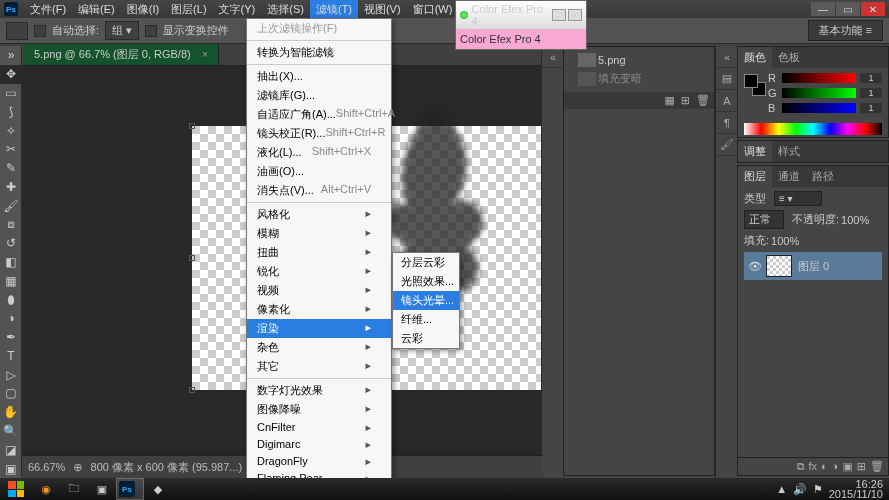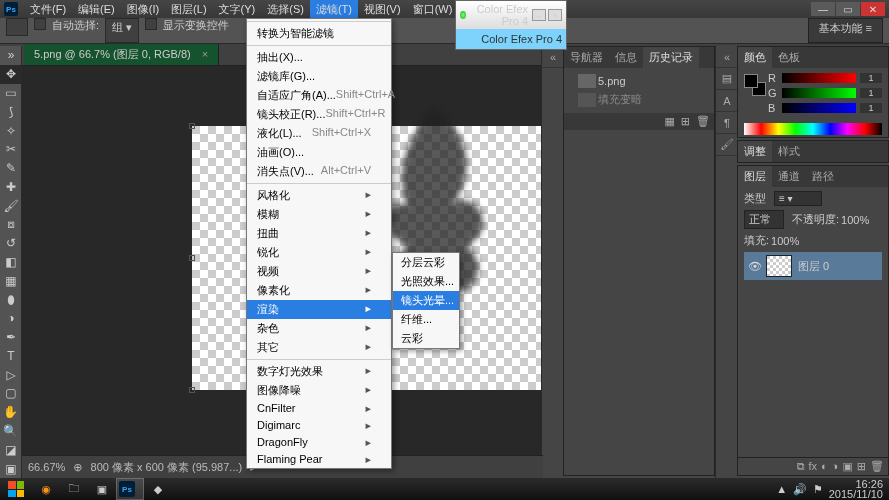--- a/index.html
+++ b/index.html
@@ -8,21 +8,21 @@
 
 .titlebar { height: 18px; background: linear-gradient(#454545,#383838); display: flex; align-items: center; padding: 0 4px; }
 .ps-logo { width: 14px; height: 14px; background: #001e36; color: #31a8ff; font-weight: bold; font-size: 8px; display: flex; align-items: center; justify-content: center; border-radius: 2px; margin-right: 6px; }
 .menubar { display: flex; gap: 0; }
 .menubar span { padding: 2px 6px; color: #ddd; cursor: default; text-align: center; }
 .win-controls { margin-left: auto; display: flex; gap: 1px; }
 .win-btn { width: 24px; height: 14px; background: #5a5a5a; color: #ddd; display: flex; align-items: center; justify-content: center; font-size: 10px; }
 .win-close { background: #cc3333; }
 
 
-.optionsbar { height: 26px; background: #535353; border-bottom: 1px solid #2a2a2a; display: flex; padding: 0 6px; gap: 6px; }
+.optionsbar { height: 26px; background: #535353; border-bottom: 1px solid #2a2a2a; display: flex; align-items: center; padding: 0 6px; gap: 6px; }
 .opt-ico { width: 22px; height: 18px; background: #404040; border: 1px solid #2a2a2a; }
 .opt-sel { background: #404040; border: 1px solid #2a2a2a; color: #ccc; padding: 1px 6px; }
 .opt-chk { width: 12px; height: 12px; background: #404040; border: 1px solid #2a2a2a; display: inline-block; }
 .spacer { flex: 1; }
 .ess-btn { background: #3a3a3a; border: 1px solid #222; padding: 2px 10px; color: #ccc; }
 
 
 .doctabs { height: 22px; background: #404040; border-bottom: 1px solid #222; display: flex; align-items: center; padding-left: 24px; }
 .doctab { background: #14532d; padding: 3px 10px; color: #ccc; border-right: 1px solid #222; }
 .doctab .x { margin-left: 8px; color: #999; }
@@ -49,21 +49,21 @@
 .dd-item.hl { background: #2a7de1; color: #fff; }
 .dd-item .arr { color: #555; }
 .dd-item.hl .arr { color: #fff; }
 
 
 .submenu { position: absolute; left: 392px; top: 252px; width: 68px; background: #f7f7f7; border: 1px solid #777; box-shadow: 2px 2px 5px rgba(0,0,0,.4); z-index: 21; }
 .sm-item { padding: 2px 8px; color: #000; white-space: nowrap; }
 .sm-item.hl { background: #2a7de1; color: #fff; }
 
 
-.plugin-win { position: absolute; left: 455px; top: 0; width: 112px; background: #7dd3fc; border: 1px solid #666; z-index: 15; font-size: 10px; text-align: right; }
+.plugin-win { position: absolute; left: 455px; top: 0; width: 132px; background: #f9a8d4; border: 1px solid #666; z-index: 15; font-size: 10px; }
 .plugin-tb { background: linear-gradient(#fff,#ddd); padding: 2px 4px; display: flex; align-items: center; gap: 4px; }
 .plugin-tb .dot { width: 8px; height: 8px; background: radial-gradient(#7f7,#2a2); border-radius: 50%; }
 .plugin-body { padding: 4px; color: #333; }
 .plugin-wc { margin-left: auto; display: flex; gap: 2px; }
 .plugin-wc span { width: 14px; height: 12px; background: #ddd; border: 1px solid #999; font-size: 8px; display: flex; align-items: center; justify-content: center; }
 
 
 .rstrip { position: absolute; right: 326px; top: 46px; width: 22px; bottom: 22px; background: #454545; border-left: 1px solid #2a2a2a; }
 .rstrip .sico { width: 22px; height: 22px; display: flex; align-items: center; justify-content: center; color: #aaa; border-bottom: 1px solid #333; }
 .rstrip2 { right: 152px; width: 22px; }
@@ -199,20 +199,23 @@
     <div class="handle" style="right:-3px;top:-3px"></div>
     <div class="handle" style="left:-3px;top:129px"></div>
     <div class="handle" style="right:-3px;top:129px"></div>
     <div class="handle" style="left:-3px;bottom:-3px"></div>
     <div class="handle" style="left:173px;bottom:-3px"></div>
     <div class="handle" style="right:-3px;bottom:-3px"></div>
   </div>
 </div>
 
 <div class="dropdown">
+  <div class="dd-item dis">
+      <span>上次滤镜操作(F)</span>
+    </div>
   <div class="dd-sep"></div>
   <div class="dd-item">
       <span>转换为智能滤镜</span>
     </div>
   <div class="dd-sep"></div>
   <div id="fm-items">
       <div class="dd-item">
         <span>抽出(X)...</span>
         <span style="color:#888"></span>
       </div>
@@ -329,25 +332,20 @@
   </div>
   <div class="plugin-body">Color Efex Pro 4</div>
 </div>
 
 <div class="rstrip" style="right:326px;top:46px;bottom:22px">
   <div class="sico">«</div>
 </div>
 
 <div class="right-panels">
   <div class="panel" style="flex:1;display:flex;flex-direction:column">
-    <div class="p-tabs" id="hist-tabs">
-        <div class="p-tab">导航器</div>
-        <div class="p-tab">信息</div>
-        <div class="p-tab act">历史记录</div>
-      </div>
     <div class="p-body">
       <div class="hist-row">
         <div class="hist-ico"></div>
         <span>5.png</span>
       </div>
       <div class="hist-row" style="opacity:.5">
         <div class="hist-ico"></div>
         <span>填充变暗</span>
       </div>
     </div>

